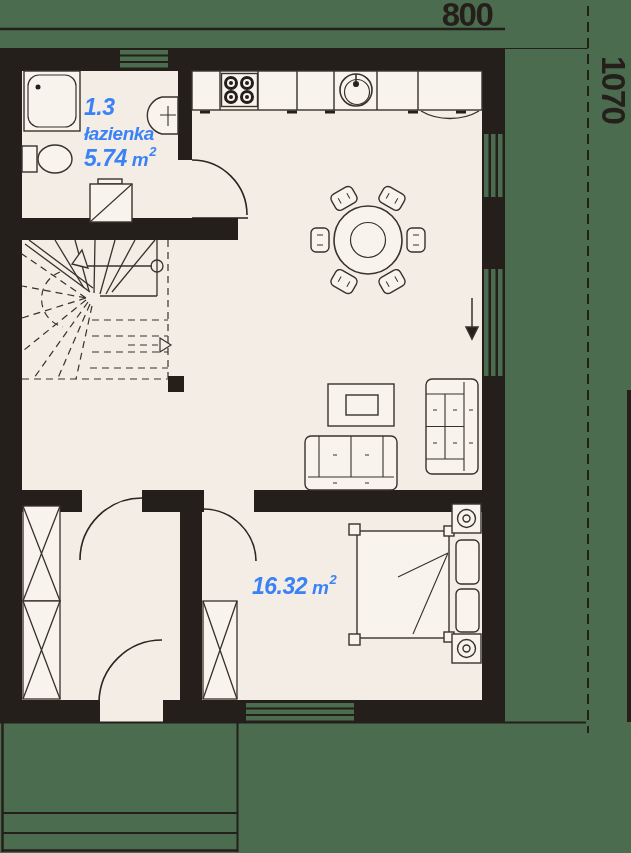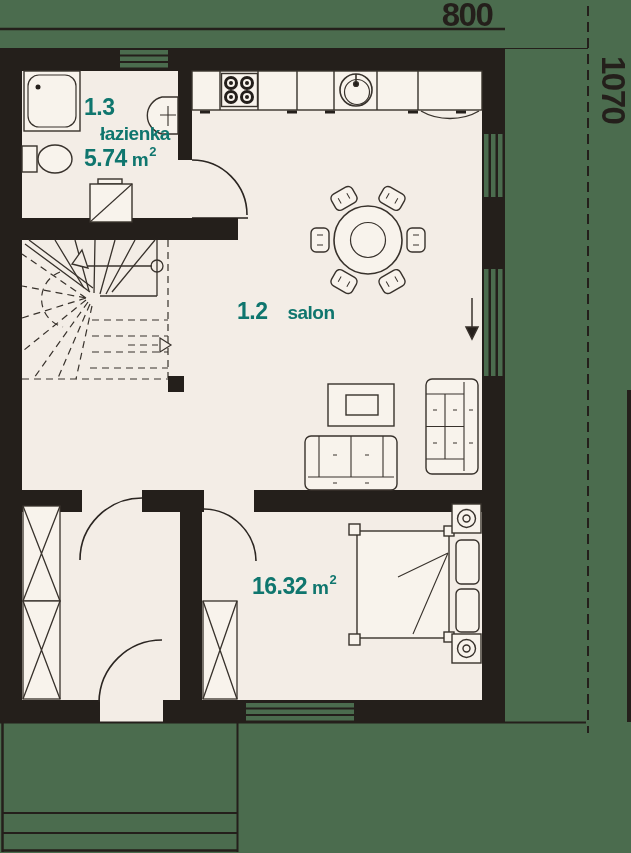--- a/index.html
+++ b/index.html
@@ -1,23 +1,23 @@
 <!DOCTYPE html>
 <html><head>
 <meta charset="utf-8">
 <style>
   html,body{margin:0;padding:0;background:#ffffff;}
   body{width:631px;height:853px;position:relative;overflow:hidden;
        font-family:"Liberation Sans",sans-serif;}
   .plan{position:absolute;left:0;top:0;width:631px;height:853px;}
   svg{position:absolute;left:0;top:0;}
-  .lbl{position:absolute;color:#0f766e;font-weight:bold;letter-spacing:-0.5px;
-       white-space:nowrap;line-height:1.12;}
+  .lbl{position:absolute;color:#3b82f6;font-weight:bold;letter-spacing:-0.5px;
+       white-space:nowrap;line-height:1.12;font-style:italic;}
   .num{font-size:23px;}
-  .rname{font-size:19px;margin-left:16px;}
+  .rname{font-size:19px;}
   .area{font-size:23px;}
   .unit{font-size:19px;margin-left:5px;}
   .sup{font-size:13px;position:relative;top:-10px;margin-left:1px;}
   .dim-top{position:absolute;left:432px;top:-4px;width:70px;text-align:center;
        font-size:33px;font-weight:bold;letter-spacing:-1.5px;color:#241f1b;}
   .dim-right{position:absolute;left:594px;top:56px;writing-mode:vertical-rl;
        font-size:33px;font-weight:bold;letter-spacing:-1.5px;color:#241f1b;}
   .mt2{margin-top:2px;}
 </style>
 </head>
@@ -249,21 +249,20 @@
   </g>
 </svg>
 
 <div class="lbl" style="left:84px;top:95px;">
   <div><span class="num">1.3</span></div>
   <div class="mt2"><span class="rname">łazienka</span></div>
   <div class="mt2"><span class="area">5.74</span><span class="unit">m</span><span class="sup">2</span></div>
 </div>
 
 <div class="lbl" style="left:237px;top:299px;">
-  <div><span class="num">1.2</span> <span class="rname">salon</span></div>
 </div>
 
 <div class="lbl" style="left:70px;top:572px;">
 </div>
 
 <div class="lbl" style="left:252px;top:572px;">
   <div class="mt2"><span class="area">16.32</span><span class="unit">m</span><span class="sup">2</span></div>
 </div>
 
 <div class="dim-top">800</div>

